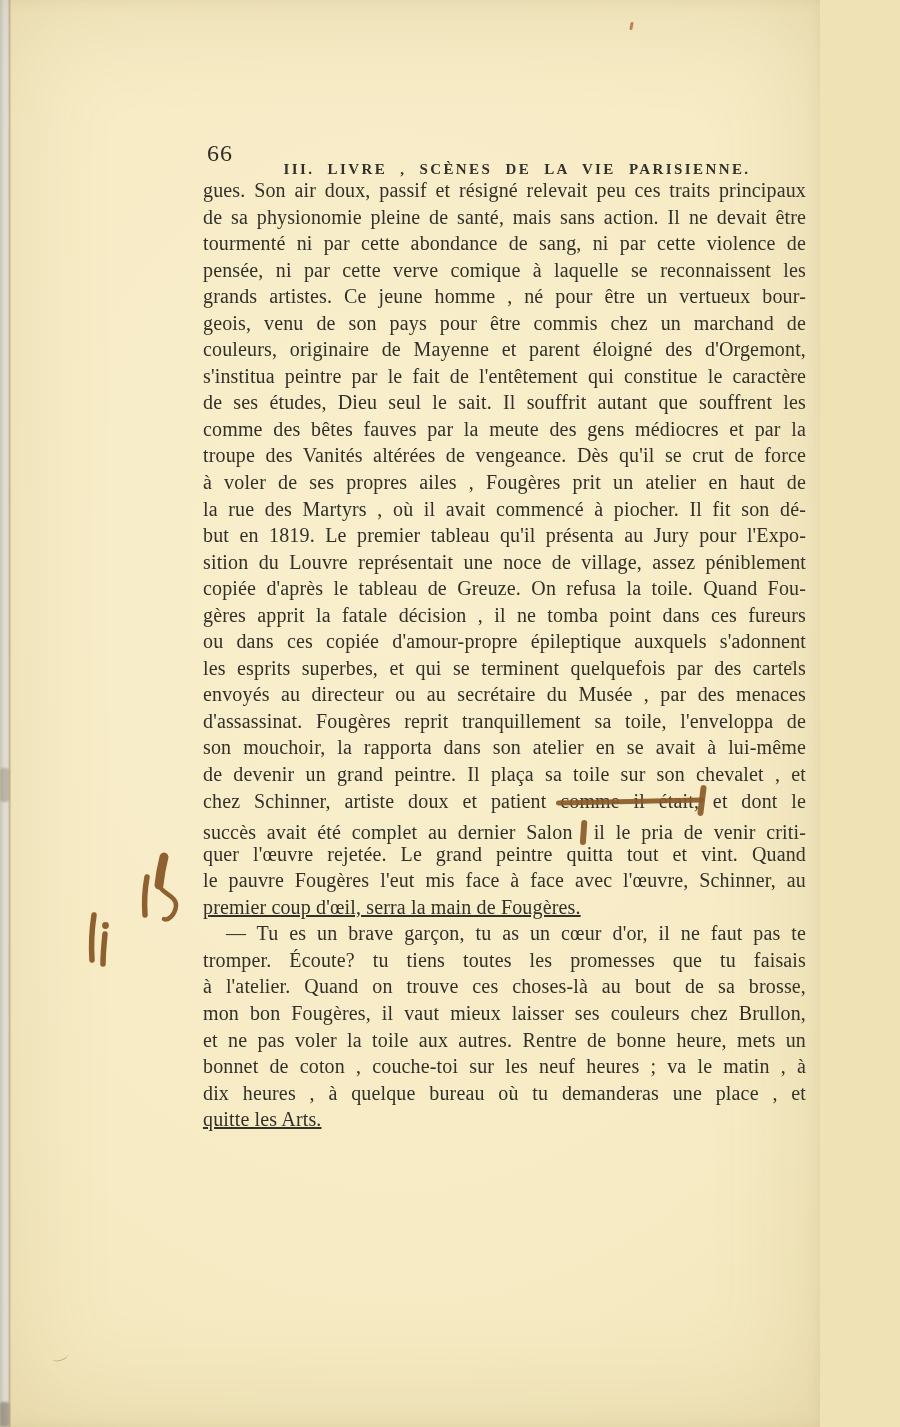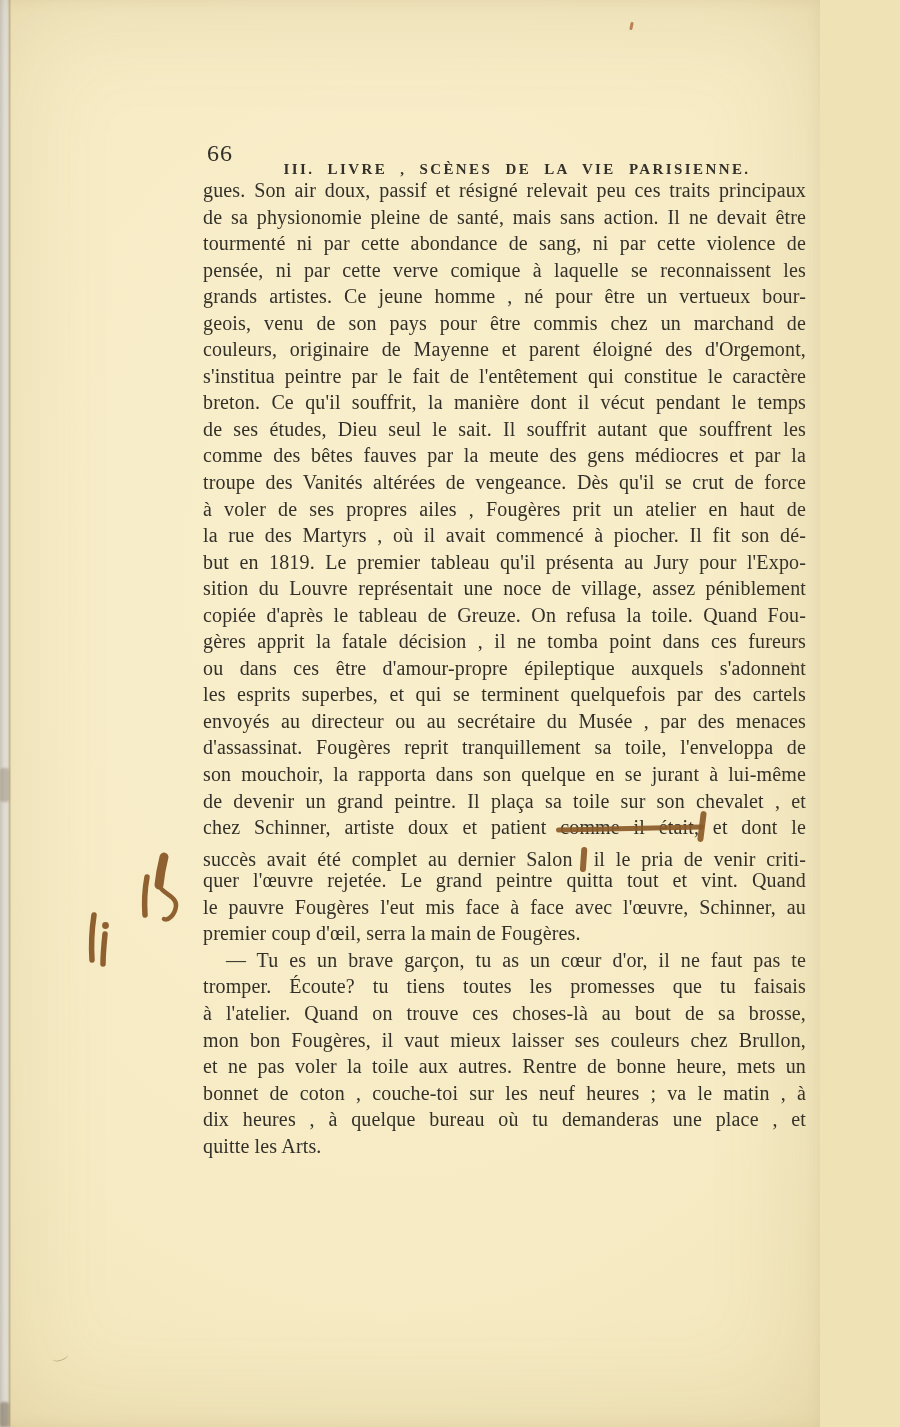--- a/index.html
+++ b/index.html
@@ -51,21 +51,21 @@
     color: #33302a;
     font-size: 20px;
   }
   .line {
     height: 26.55px; line-height: 26.55px;
     text-align: justify;
     text-align-last: justify;
     letter-spacing: 0.15px;
     white-space: normal;
   }
-  .line.no-justify { text-align: center; text-align-last: left; }
+  .line.no-justify { text-align: center; text-align-last: left; text-decoration: underline; }
   .line.indent { text-indent: 23px; }
   
   .struck { position: relative; }
   .struck::before {
     content: ""; position: absolute; left: -4px; right: -5px; top: 44%;
     height: 4.5px; border-radius: 3px;
     background: #8a5a28; opacity: 0.92;
     transform: rotate(-1.3deg);
   }
   .struck::after {
@@ -110,35 +110,34 @@
 
   <div class="text-block" id="text-block">
       <div class="line">gues. Son air doux, passif et résigné relevait peu ces traits principaux</div>
       <div class="line">de sa physionomie pleine de santé, mais sans action. Il ne devait être</div>
       <div class="line">tourmenté ni par cette abondance de sang, ni par cette violence de</div>
       <div class="line">pensée, ni par cette verve comique à laquelle se reconnaissent les</div>
       <div class="line">grands artistes. Ce jeune homme , né pour être un vertueux bour-</div>
       <div class="line">geois, venu de son pays pour être commis chez un marchand de</div>
       <div class="line">couleurs, originaire de Mayenne et parent éloigné des d'Orgemont,</div>
       <div class="line">s'institua peintre par le fait de l'entêtement qui constitue le caractère</div>
-      <div class="line">breton. Ce qu'il souffrit, la manière dont il vécut pendant le temps</div>
       <div class="line">de ses études, Dieu seul le sait. Il souffrit autant que souffrent les</div>
       <div class="line">comme des bêtes fauves par la meute des gens médiocres et par la</div>
       <div class="line">troupe des Vanités altérées de vengeance. Dès qu'il se crut de force</div>
       <div class="line">à voler de ses propres ailes , Fougères prit un atelier en haut de</div>
       <div class="line">la rue des Martyrs , où il avait commencé à piocher. Il fit son dé-</div>
       <div class="line">but en 1819. Le premier tableau qu'il présenta au Jury pour l'Expo-</div>
       <div class="line">sition du Louvre représentait une noce de village, assez péniblement</div>
       <div class="line">copiée d'après le tableau de Greuze. On refusa la toile. Quand Fou-</div>
       <div class="line">gères apprit la fatale décision , il ne tomba point dans ces fureurs</div>
-      <div class="line">ou dans ces être d'amour-propre épileptique auxquels s'adonnent</div>
+      <div class="line">ou dans ces copiée d'amour-propre épileptique auxquels s'adonnent</div>
       <div class="line">les esprits superbes, et qui se terminent quelquefois par des cartels</div>
       <div class="line">envoyés au directeur ou au secrétaire du Musée , par des menaces</div>
       <div class="line">d'assassinat. Fougères reprit tranquillement sa toile, l'enveloppa de</div>
-      <div class="line">son mouchoir, la rapporta dans son quelque en se jurant à lui-même</div>
+      <div class="line">son mouchoir, la rapporta dans son atelier en se avait à lui-même</div>
       <div class="line">de devenir un grand peintre. Il plaça sa toile sur son chevalet , et</div>
       <div class="line">chez Schinner, artiste doux et patient <span class="struck">comme il était,</span> et dont le</div>
       <div class="line">succès avait été complet au dernier Salon<span class="ink-stroke"></span>il le pria de venir criti-</div>
       <div class="line">quer l'œuvre rejetée. Le grand peintre quitta tout et vint. Quand</div>
       <div class="line">le pauvre Fougères l'eut mis face à face avec l'œuvre, Schinner, au</div>
       <div class="line no-justify">premier coup d'œil, serra la main de Fougères.</div>
       <div class="line indent">— Tu es un brave garçon, tu as un cœur d'or, il ne faut pas te</div>
       <div class="line">tromper. Écoute? tu tiens toutes les promesses que tu faisais</div>
       <div class="line">à l'atelier. Quand on trouve ces choses-là au bout de sa brosse,</div>
       <div class="line">mon bon Fougères, il vaut mieux laisser ses couleurs chez Brullon,</div>

